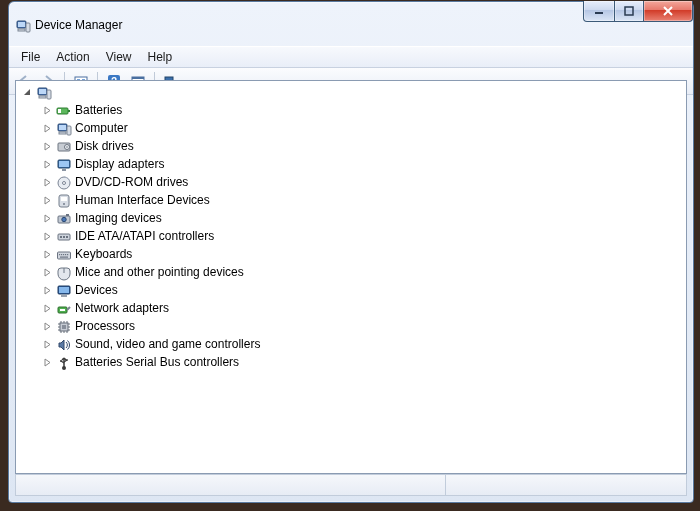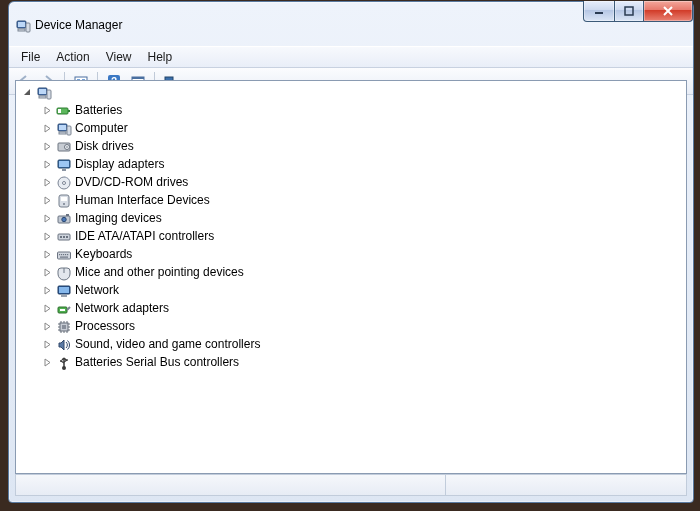--- a/index.html
+++ b/index.html
@@ -357,21 +357,21 @@
           </div>
           <div class="node">
             <span class="triangle closed">
               <svg viewBox="0 0 9 9">
                 <path d="M2 1 L7 4.5 L2 8 Z"></path>
               </svg>
             </span>
             <span class="node-icon"><svg width="16" height="16">
                 <use href="#ic-monitor"></use>
               </svg></span>
-            <span class="node-label">Network</span>
+            <span class="node-label">Devices</span>
           </div>
           <div class="node">
             <span class="triangle closed">
               <svg viewBox="0 0 9 9">
                 <path d="M2 1 L7 4.5 L2 8 Z"></path>
               </svg>
             </span>
             <span class="node-icon"><svg width="16" height="16">
                 <use href="#ic-network"></use>
               </svg></span>

